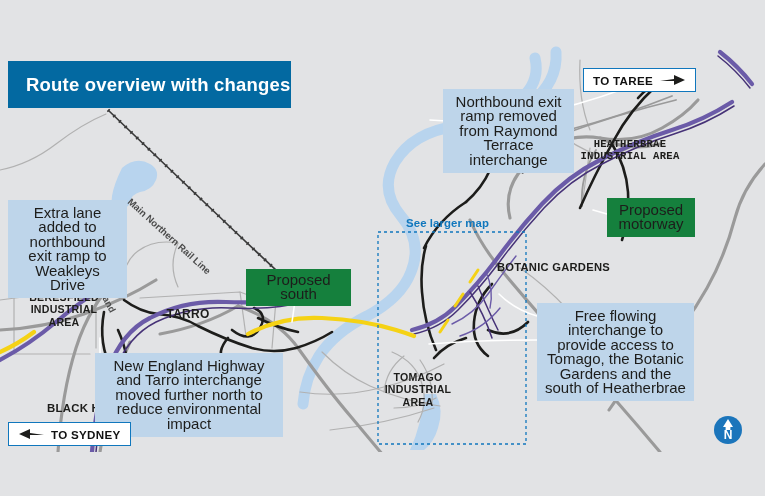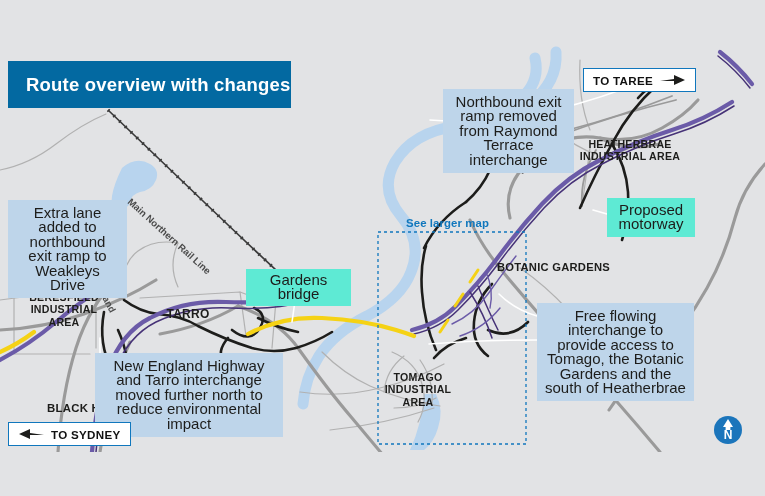--- a/index.html
+++ b/index.html
@@ -13,41 +13,41 @@
   
   .banner{position:absolute;left:8px;top:61px;width:283px;height:47px;
           background:#0369a1;display:flex;align-items:center;}
   .banner span{color:#fff;font-size:18.5px;font-weight:bold;padding-left:18px;
                letter-spacing:.2px;}
 
   
   .callout{position:absolute;background:#bed5ea;color:#1d1d1b;
            font-size:15px;line-height:14.4px;text-align:center;
            padding:6px 8px;box-sizing:border-box;}
-  .callout.white{background:#5eead4;}
+  .callout.white{background:#15803d;}
   .co-extra{left:8px;top:200px;width:119px;}
   .co-nb{left:443px;top:89px;width:131px;}
   .co-free{left:537px;top:303px;width:157px;}
   .co-bridge{left:246px;top:269px;width:105px;padding:4px 6px;}
   .co-motorway{left:607px;top:198px;width:88px;padding:5px 6px;}
 
   
   .dirbox{position:absolute;background:#fff;border:1.6px solid #1077bd;
           display:flex;align-items:center;gap:7px;
           padding:3px 9px;box-sizing:border-box;}
   .dirbox span{font-size:11.6px;font-weight:bold;color:#111;letter-spacing:.3px;}
   .dir-taree{left:583px;top:68px;height:24px;}
   .dir-sydney{left:8px;top:422px;height:24px;}
   .arrow-ico{display:block;width:26px;height:12px;}
 
   
   .plabel{position:absolute;font-weight:bold;color:#1d1d1b;
           font-size:10.6px;line-height:12.4px;text-align:center;
           letter-spacing:.25px;white-space:pre-line;}
-  .l-heath{left:556px;top:138px;width:148px;}
+  .l-heath{left:556px;top:138px;width:148px;font-family:Liberation Mono, monospace;}
   .l-beres{left:14px;top:291px;width:100px;}
   .l-tarro{left:158px;top:308px;width:60px;font-size:12px;}
   .l-black{left:47px;top:402px;width:96px;font-size:11.4px;text-align:left;}
   .l-botanic{left:497px;top:261px;width:130px;font-size:11.2px;text-align:left;}
   .l-tomago{left:378px;top:371px;width:80px;}
 
   
   .rlabel{position:absolute;color:#4a4a4a;font-size:9.6px;font-weight:600;
           white-space:nowrap;transform-origin:0 0;}
   .r-rail{left:133px;top:196px;transform:rotate(42deg);}
@@ -213,21 +213,21 @@
     <div class="plabel l-botanic">BOTANIC GARDENS</div>
     <div class="plabel l-tomago">TOMAGO
 INDUSTRIAL
 AREA</div>
 
     <div class="seelarger">See larger map</div>
 
     <div class="callout co-extra">Extra lane added to northbound exit ramp to Weakleys Drive</div>
     <div class="callout co-nb">Northbound exit ramp removed from Raymond Terrace interchange</div>
     <div class="callout co-free">Free flowing interchange to provide access to Tomago, the Botanic Gardens and the south of Heatherbrae</div>
-    <div class="callout white co-bridge">Gardens bridge</div>
+    <div class="callout white co-bridge">Proposed south</div>
     <div class="callout white co-motorway">Proposed motorway</div>
     <div class="callout" style="left:95px;top:353px;width:188px;">New England Highway and Tarro interchange moved further north to reduce environmental impact</div>
 
     <div class="dirbox dir-taree">
       <span>TO TAREE</span>
       <svg class="arrow-ico" viewBox="0 0 26 12">
         <path d="M0,7 L14,7 L14,11 L25,6 L14,1 L14,5 Z" fill="#1d1d1b"></path>
       </svg>
     </div>
 

